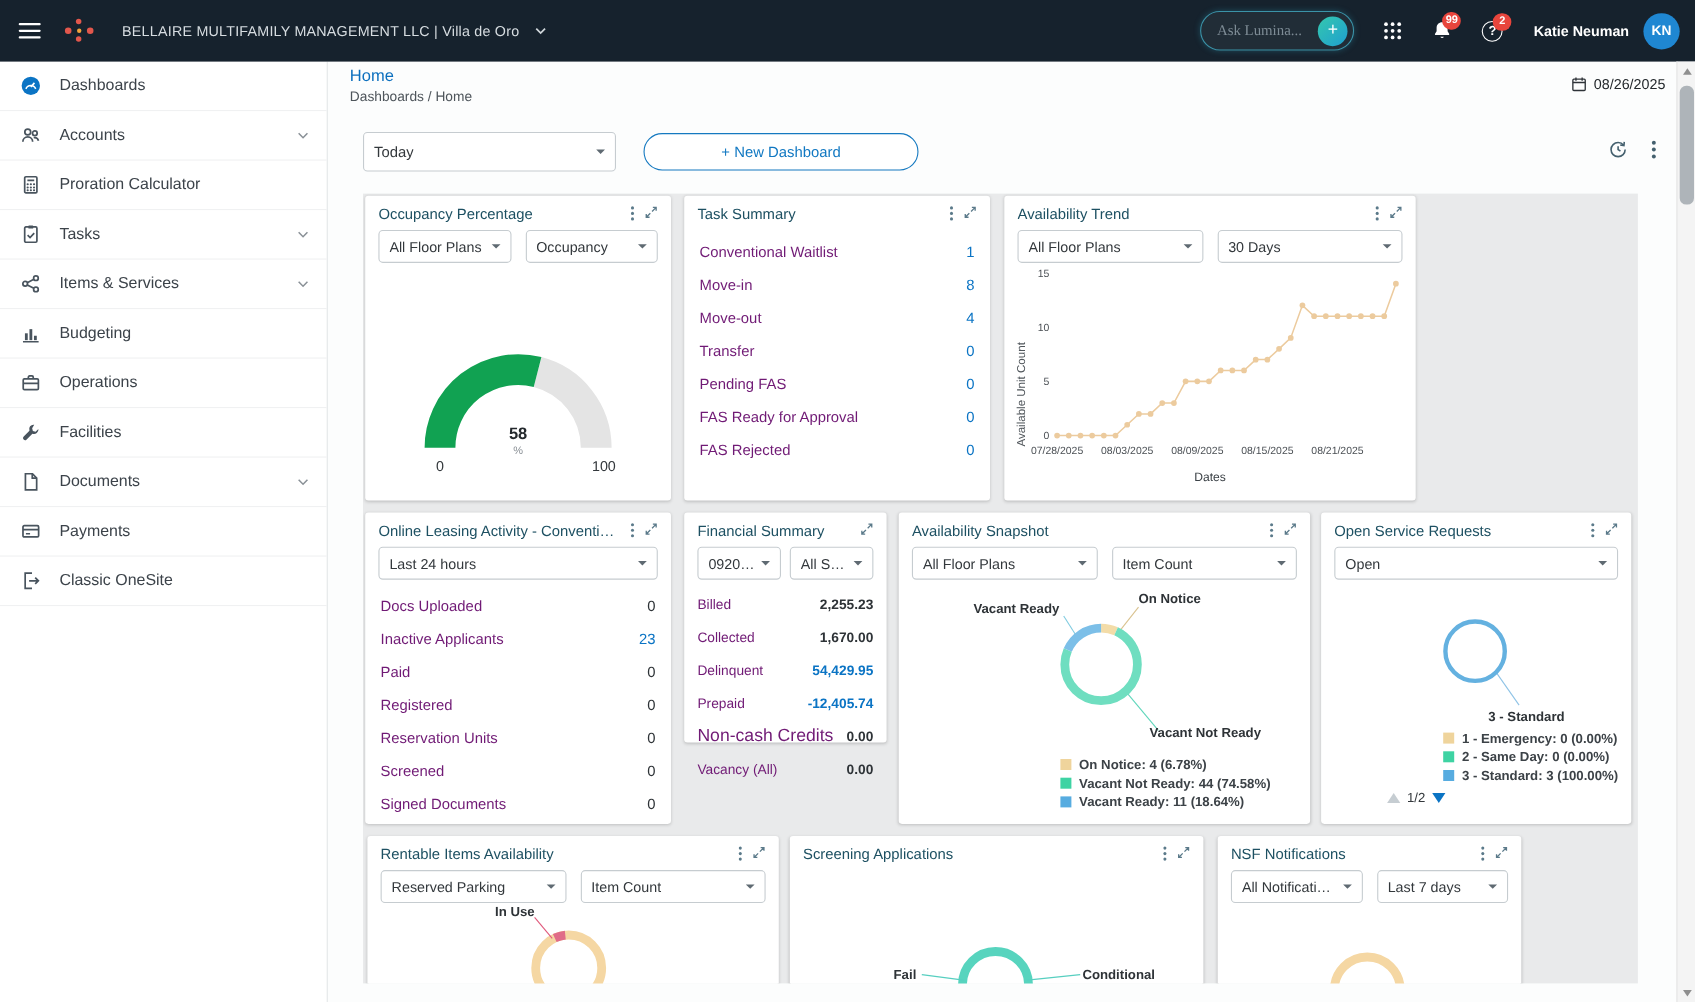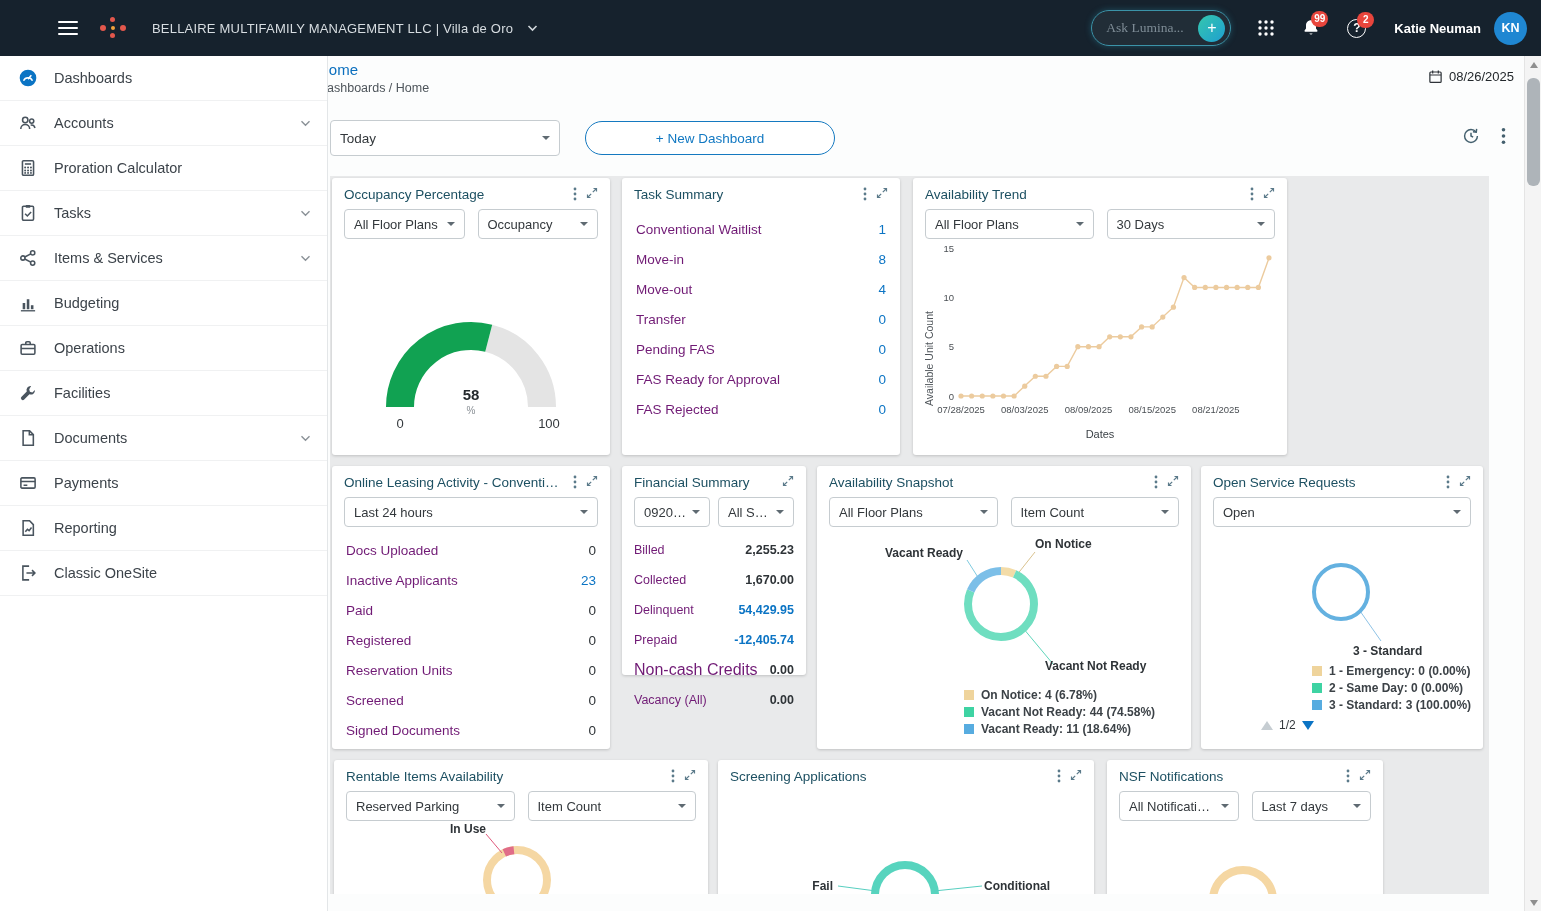--- a/index.html
+++ b/index.html
@@ -1,21 +1,21 @@
 <!DOCTYPE html>
 <html><head>
 <meta charset="utf-8">
 <style>
   * { box-sizing:border-box; margin:0; padding:0; }
   html,body { width:1541px; height:911px; overflow:hidden; }
   body { font-family:"Liberation Sans","DejaVu Sans",sans-serif; background:#fff; position:relative; }
 
   
   .topbar { position:absolute; left:0; top:0; width:1541px; height:56px; background:#16222d;
-            display:flex; align-items:center; z-index:30;padding-left:41px; }
+            display:flex; align-items:center; z-index:30; }
   .hamburger { width:20px; height:14px; margin-left:17px; display:flex; flex-direction:column;
                justify-content:space-between; cursor:pointer; }
   .hamburger span { height:2px; background:#fff; border-radius:1px; }
   .logo { position:relative; width:28px; height:24px; margin-left:22px; }
   .logo i { position:absolute; border-radius:50%; background:#e2574c; }
   .company { color:#d7dde1; font-size:13px; margin-left:24px; letter-spacing:.2px; white-space:nowrap; }
   .tb-chev { margin-left:14px; display:flex; cursor:pointer; }
   .tb-spacer { flex:1; }
   .ask { height:36px; border:1px solid #3b93a8; border-radius:18px; display:flex; align-items:center;
          padding:0 5px 0 14px; background:rgba(255,255,255,.05); box-shadow:0 0 6px rgba(46,160,190,.35); }
@@ -29,21 +29,21 @@
            min-width:17px; height:16px; line-height:16px; font-size:10px; font-weight:bold;
            text-align:center; padding:0 3px; }
   .help-circ { width:19px; height:19px; border:1.7px solid #fff; border-radius:50%; color:#fff;
                font-size:12px; font-weight:bold; text-align:center; line-height:16px; }
   .user-name { color:#fff; font-size:13px; font-weight:bold; margin-left:28px; white-space:nowrap; }
   .avatar { width:33px; height:33px; border-radius:50%; background:#1f87d2; color:#fff; font-size:12.5px;
             font-weight:bold; display:flex; align-items:center; justify-content:center;
             margin-left:13px; margin-right:14px; cursor:pointer; }
 
   
-  .sidebar { position:absolute; left:0; top:56px; width:328px; bottom:0; background:#fff;
+  .sidebar { position:absolute; left:0; top:56px; width:298px; bottom:0; background:#fff;
              border-right:1px solid #e3e6e8; z-index:20; }
   .sb-item { height:45px; display:flex; align-items:center; padding:0 16px 0 18px;
              border-bottom:1px solid #f0f1f2; cursor:pointer; }
   .sb-icon { width:20px; height:20px; margin-right:16px; color:#49545e; flex:none; display:flex; }
   .sb-label { flex:1; font-size:14.5px; color:#3c434a; }
   .sb-chev { color:#8a9197; display:flex; }
 
   
   .main { position:absolute; left:298px; top:56px; width:1226px; bottom:0; background:#fcfdfd; overflow:hidden; }
   .crumb-title { position:absolute; left:20px; top:5px; font-size:15px; color:#0b6fbe; cursor:pointer; }
@@ -282,29 +282,20 @@
       </span>
   </div>
   <div class="sb-item">
     <span class="sb-icon">
       <svg width="20" height="20" viewBox="0 0 18 18" fill="none" stroke="currentColor" stroke-width="1.4">
           <rect x="2.6" y="4.4" width="12.8" height="9.2" rx="1"></rect>
           <path d="M2.6 7.6h12.8M5 11h3.4"></path>
         </svg>
     </span>
     <span class="sb-label">Payments</span>
-  </div>
-  <div class="sb-item">
-    <span class="sb-icon">
-      <svg width="20" height="20" viewBox="0 0 18 18" fill="none" stroke="currentColor" stroke-width="1.4">
-          <path d="M4.6 2.4h5.8L13.8 6v9.6H4.6z"></path>
-          <path d="M6.6 12.4l1.9-2.2 1.5 1.2 2.2-2.8"></path>
-        </svg>
-    </span>
-    <span class="sb-label">Reporting</span>
   </div>
   <div class="sb-item">
     <span class="sb-icon">
       <svg width="20" height="20" viewBox="0 0 18 18" fill="none" stroke="currentColor" stroke-width="1.4">
           <path d="M10 2.8H4.4v12.4H10"></path>
           <path d="M7.6 9h7.6M12.6 6.4L15.2 9l-2.6 2.6"></path>
         </svg>
     </span>
     <span class="sb-label">Classic OneSite</span>
   </div>

